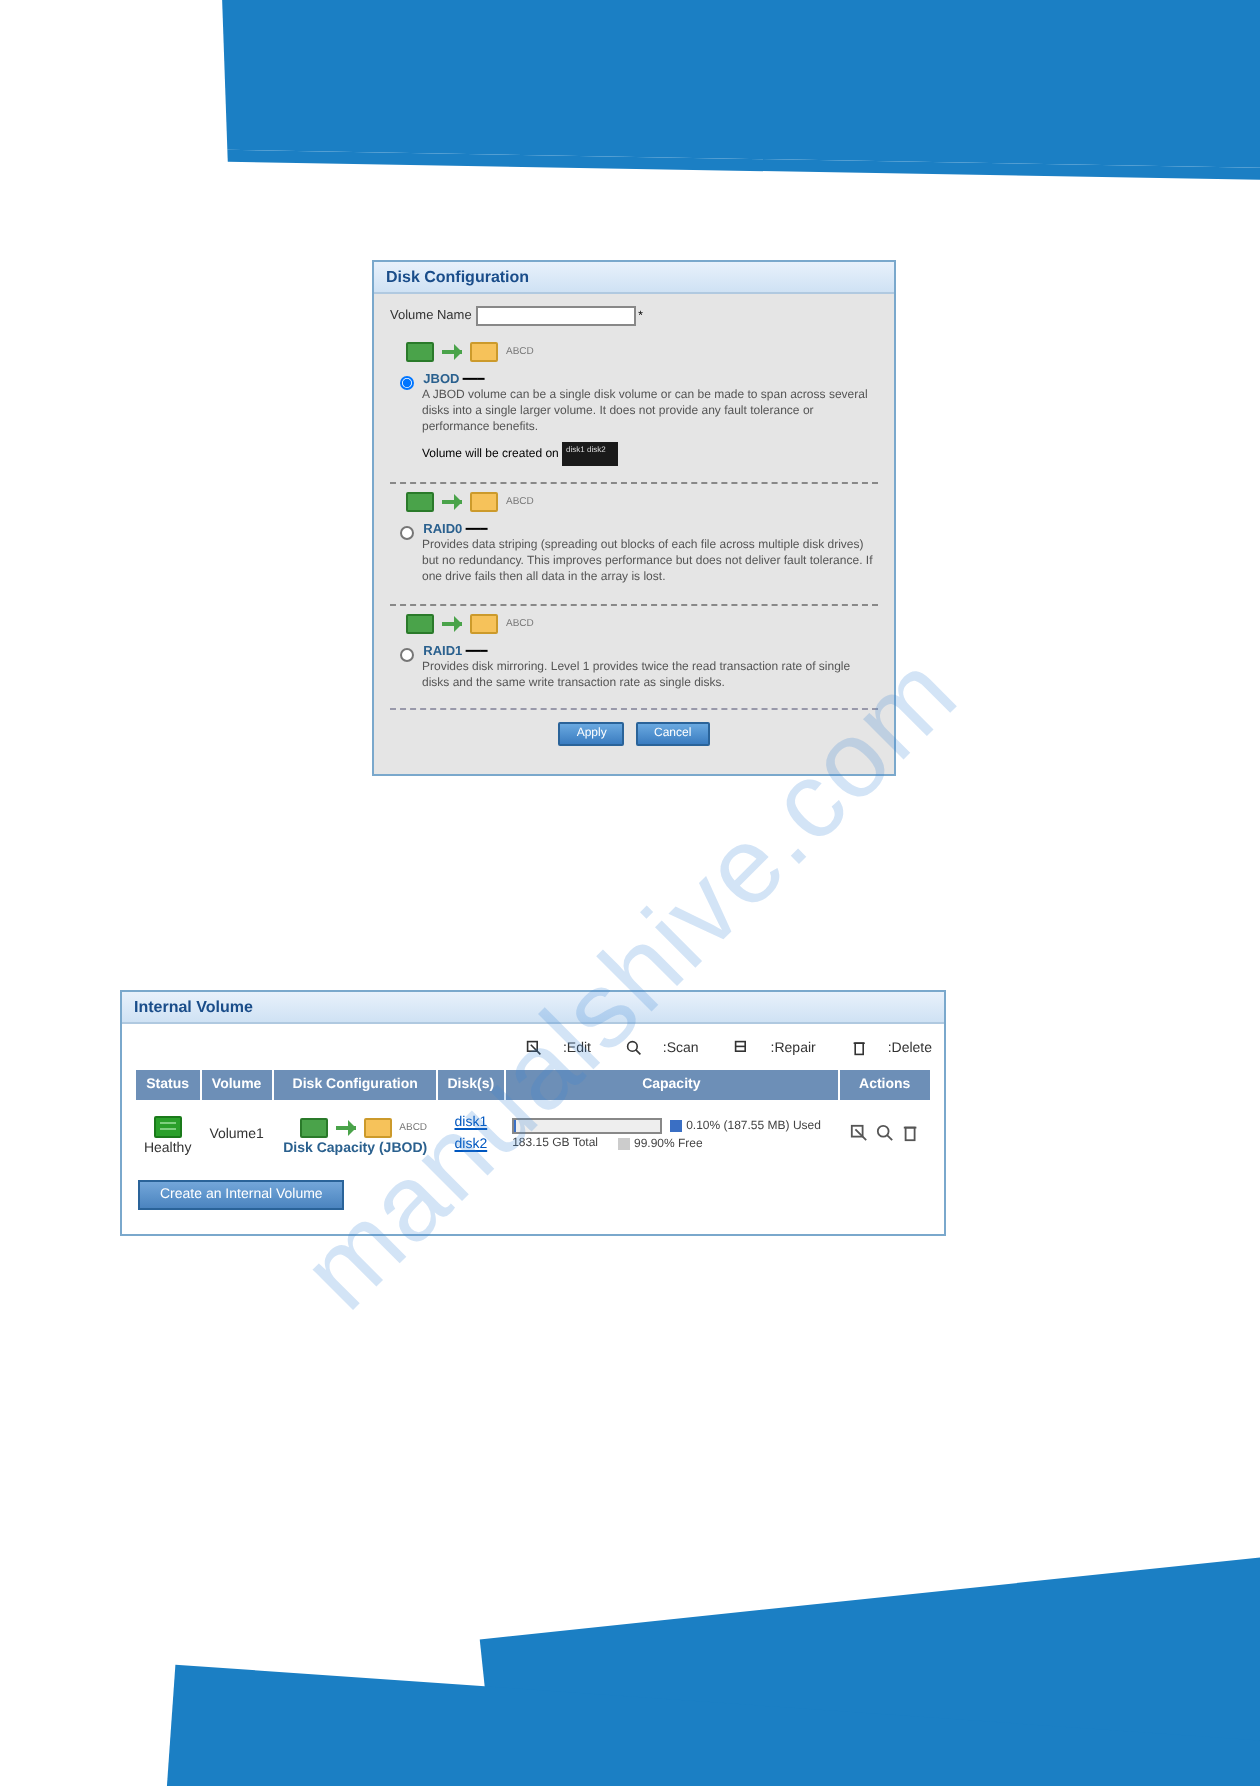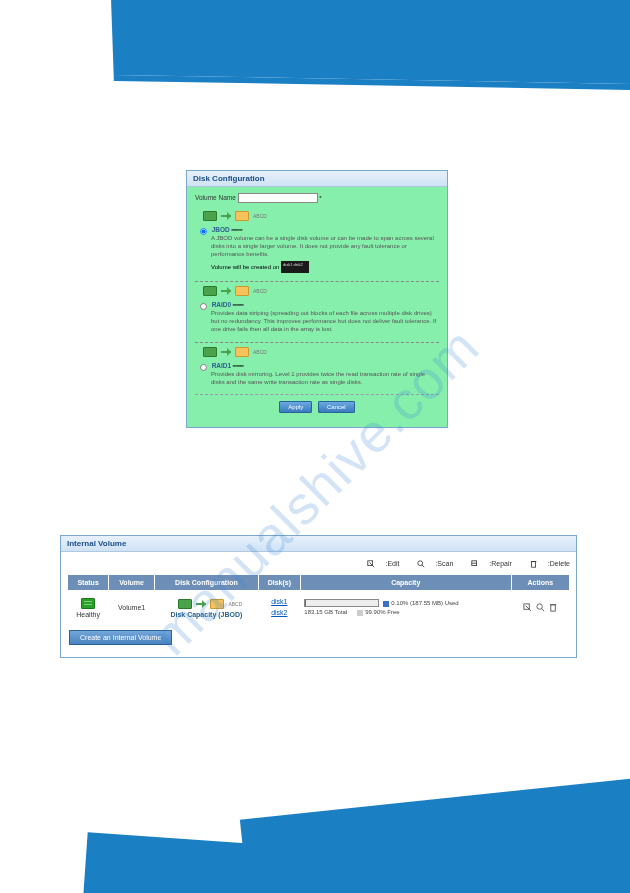--- a/index.html
+++ b/index.html
@@ -60,24 +60,23 @@
     font-size: 54px;
     color: rgba(56, 130, 216, 0.22);
     font-family: Arial, sans-serif;
     letter-spacing: 1px;
     white-space: nowrap;
     pointer-events: none;
     z-index: 5;
   }
   .panel {
     border: 1px solid #7aa8cc;
-    background: #86efac;
+    background: #e5e5e5;
     position: relative;
     z-index: 2;
-    margin-top: 40px;
   }
   .panel-title {
     background: linear-gradient(#e8f1fb, #cfe2f4);
     color: #1a4d8a;
     font-weight: bold;
     font-size: 8px;
     padding: 3px 6px;
     border-bottom: 1px solid #b0c9e0;
   }
   
@@ -142,21 +141,21 @@
     border: 1px solid #2a6399;
     border-radius: 1px;
     margin: 0 2px;
   }
 
   
   .int-vol {
     position: absolute;
     left: 60px;
     top: 495px;
-    width: 517px;
+    width: 413px;
   }
   .iv-body { padding: 4px 6px 10px; background: #fff; }
   .legend { text-align: right; padding: 4px 0 6px; font-size: 7px; color: #333; }
   .legend span { margin-left: 8px; }
   .legend .li-icon { display: inline-block; width: 8px; height: 8px; vertical-align: middle; margin-right: 2px; }
   table.iv { width: 100%; border-collapse: collapse; }
   table.iv th {
     background: #6d8fb7;
     color: #fff;
     font-size: 7px;

